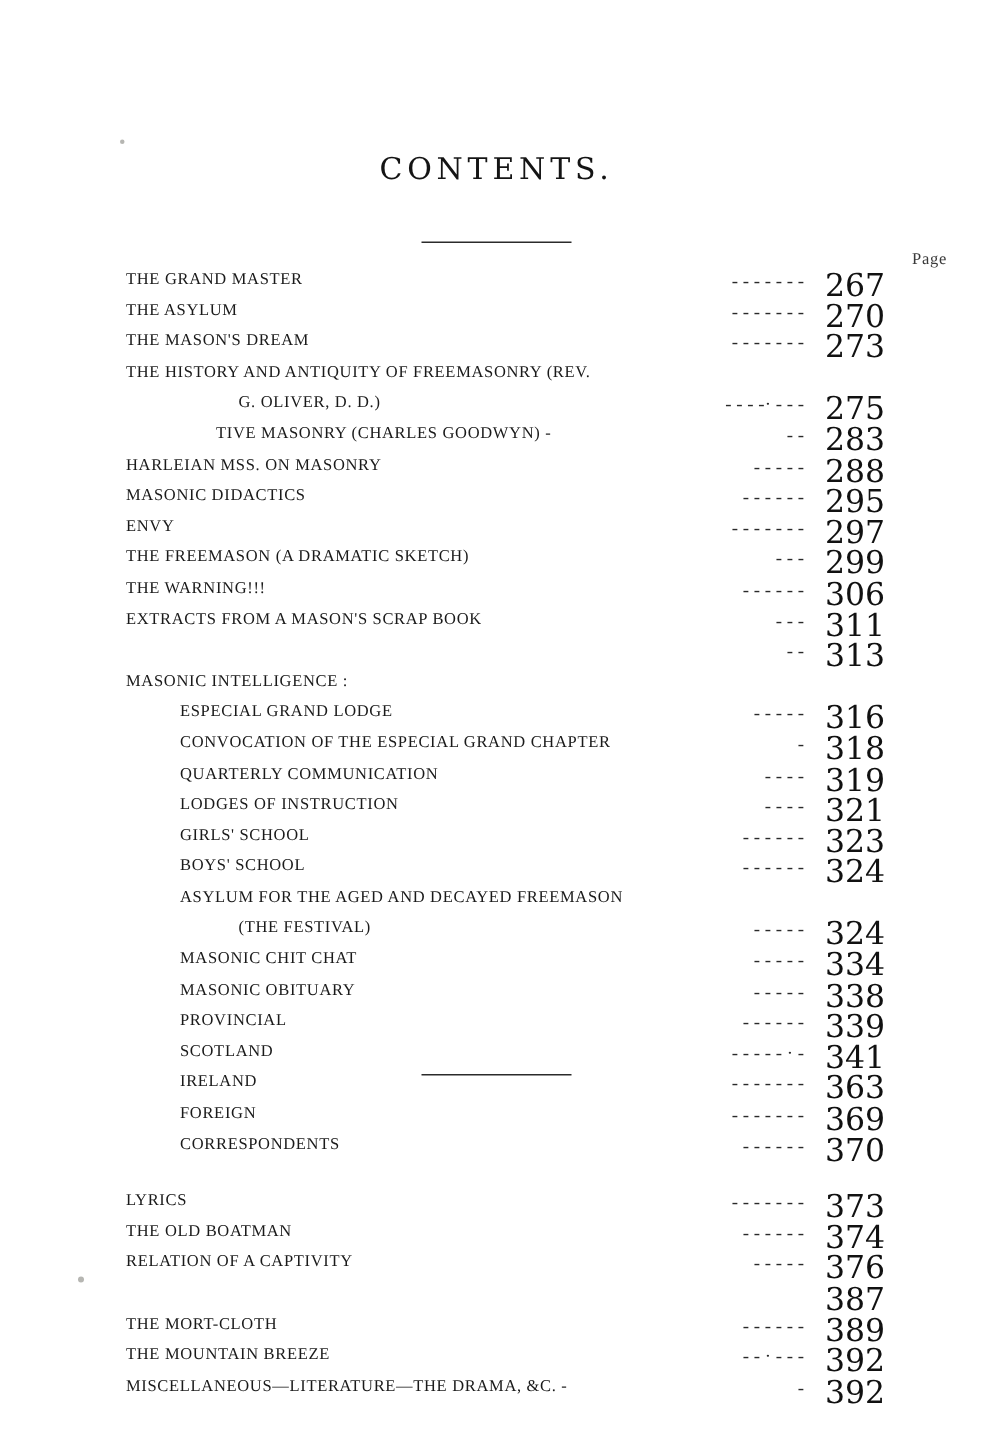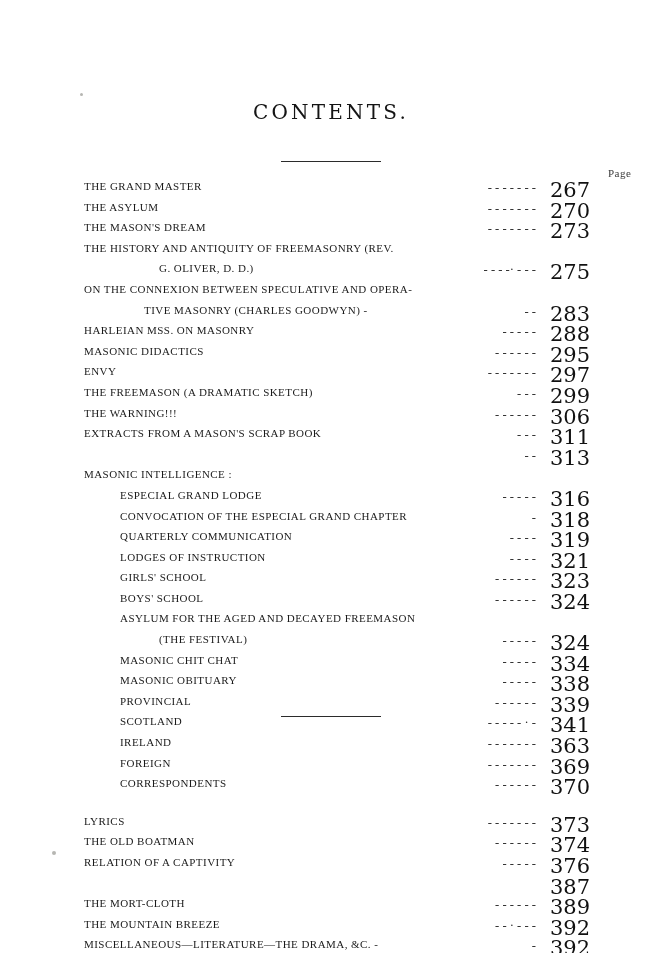--- a/index.html
+++ b/index.html
@@ -150,23 +150,20 @@
           <span class="pg">273</span>
         </div>
         <div class="entry indent1">
           <span class="label">THE HISTORY AND ANTIQUITY OF FREEMASONRY (REV.</span>
         </div>
         <div class="entry indent4">
           <span class="label">G. OLIVER, D. D.)</span>
           <span class="leaders">-      -      -      -·      -      -      -</span>
           <span class="pg">275</span>
         </div>
-        <div class="entry indent1">
-          <span class="label">ON THE CONNEXION BETWEEN SPECULATIVE AND OPERA-</span>
-        </div>
         <div class="entry indent3">
           <span class="label">TIVE MASONRY (CHARLES GOODWYN) -</span>
           <span class="leaders">-      -</span>
           <span class="pg">283</span>
         </div>
         <div class="entry indent1">
           <span class="label">HARLEIAN MSS. ON MASONRY</span>
           <span class="leaders">-      -      -      -      -</span>
           <span class="pg">288</span>
         </div>

